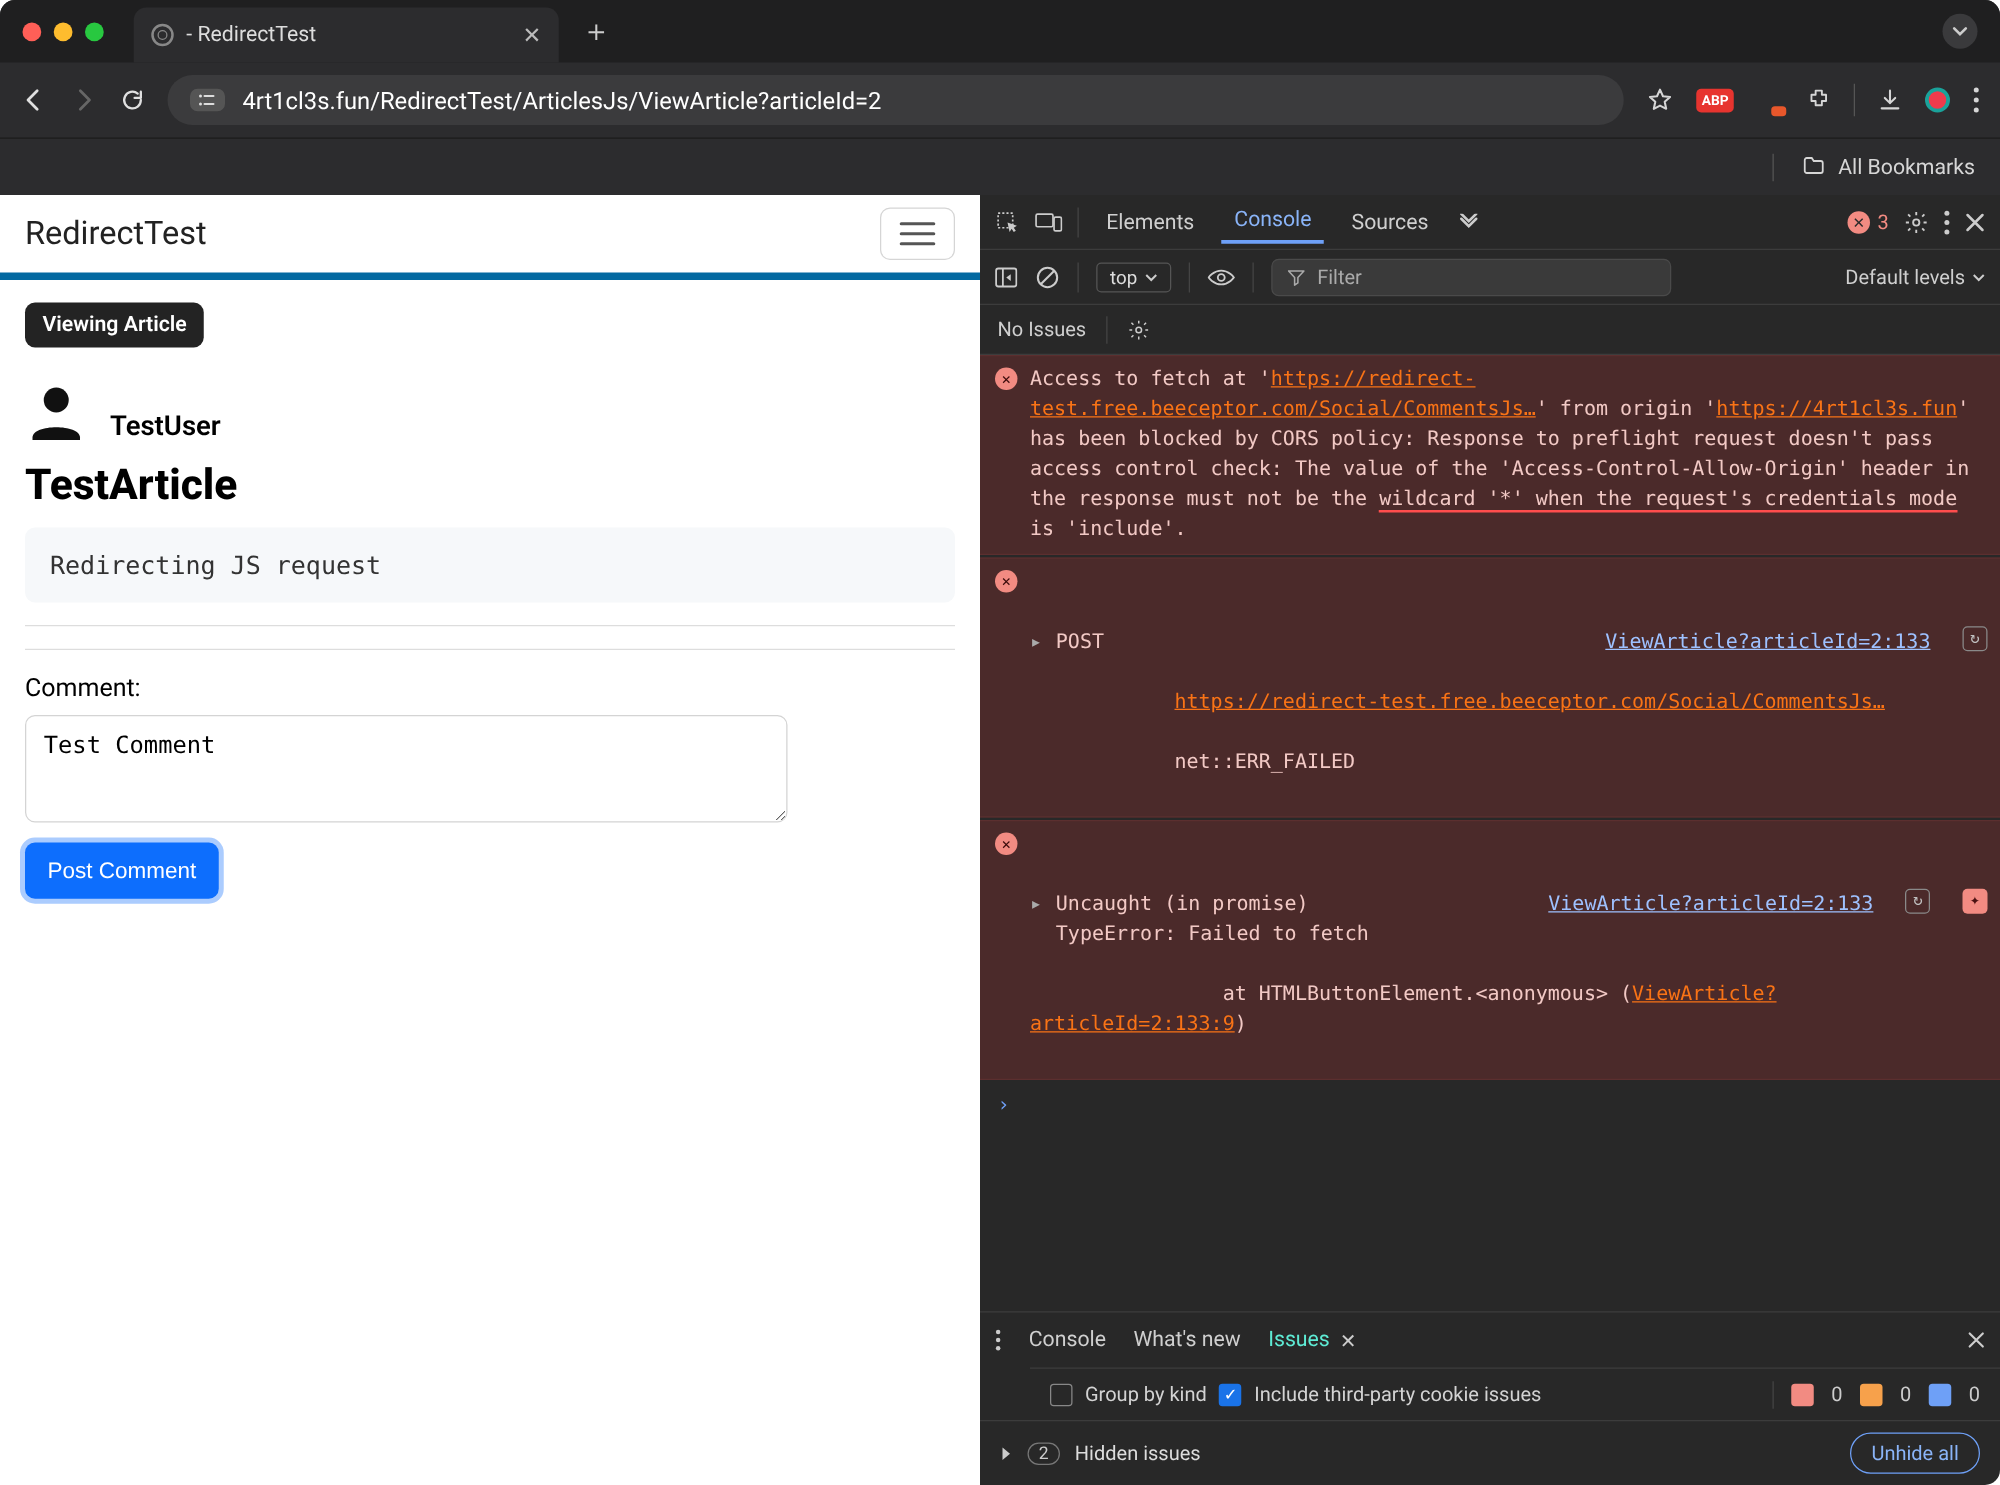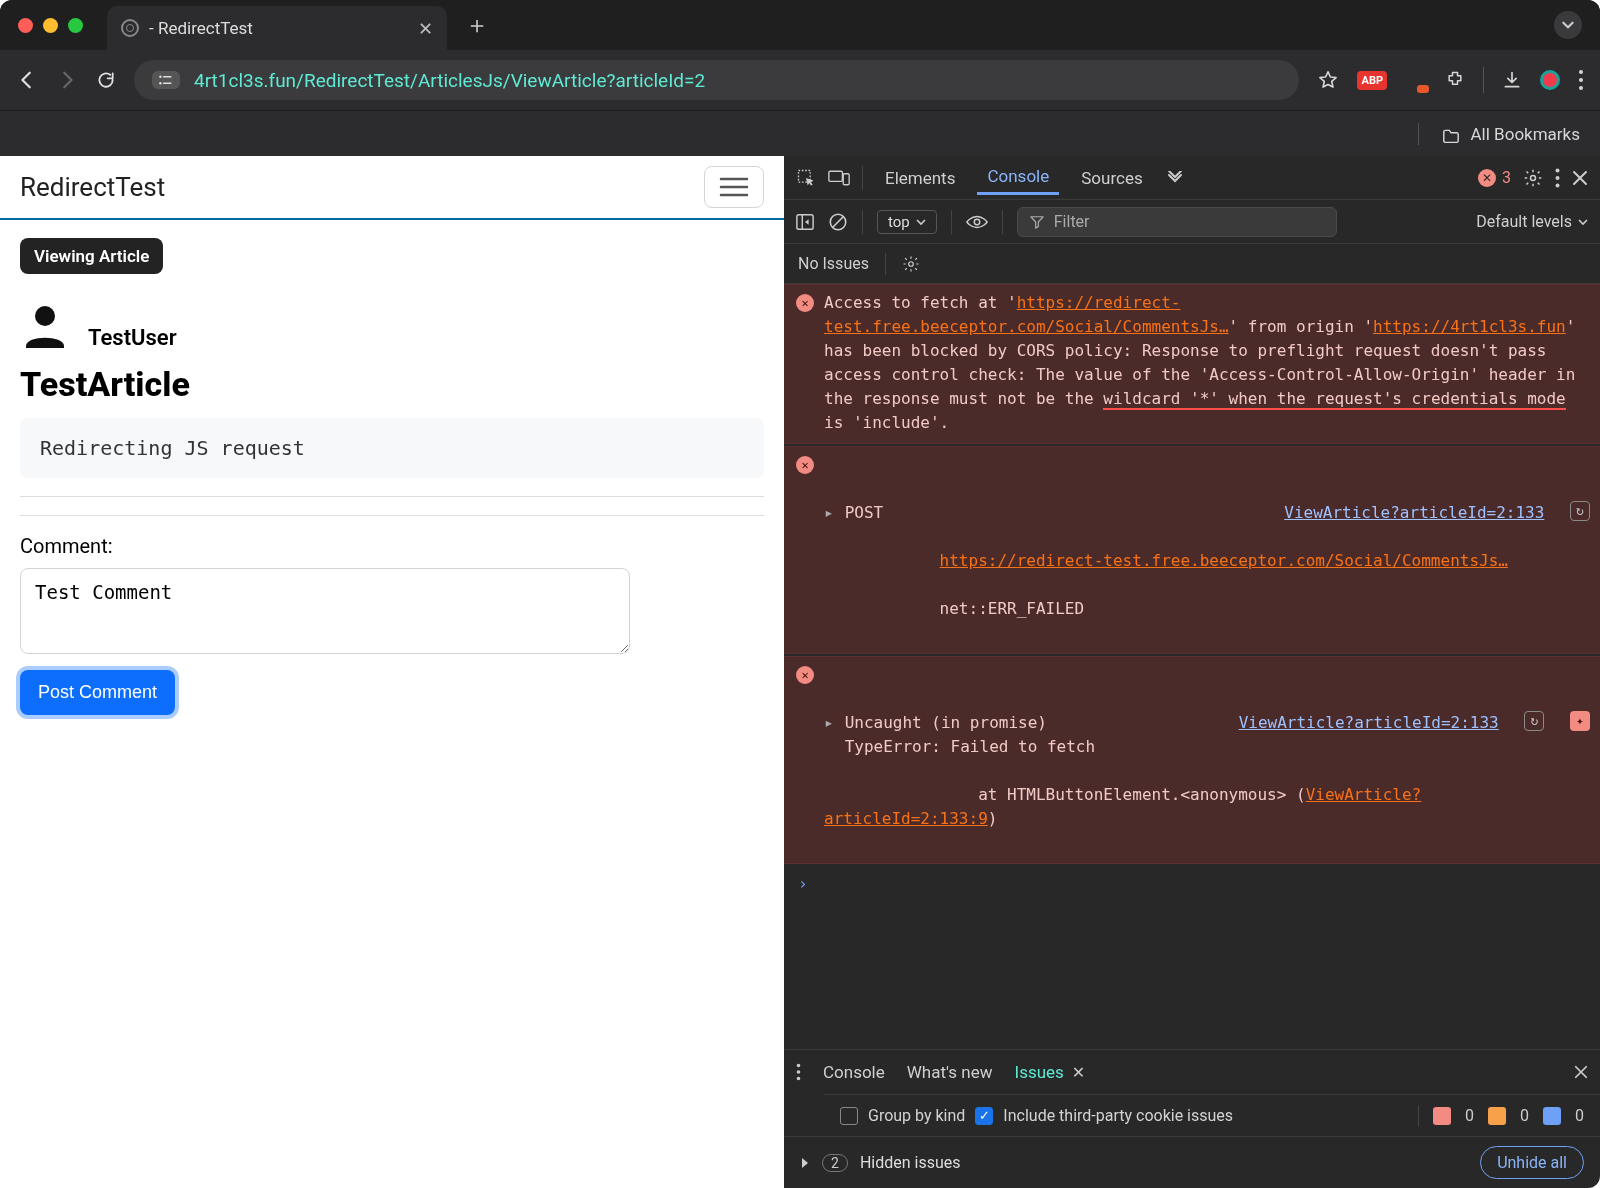--- a/index.html
+++ b/index.html
@@ -27,38 +27,38 @@
   .tab .tab-close{color:#bbb;font-size:18px;cursor:pointer;}
   .new-tab{color:#ccc;font-size:24px;margin-left:12px;cursor:pointer;}
   .tab-spacer{flex:1;}
   .tab-dropdown{width:28px;height:28px;border-radius:50%;background:#3a3a3c;display:flex;align-items:center;justify-content:center;color:#ccc;margin-right:8px;}
   .toolbar {
     display:flex; align-items:center; height:60px; padding:0 16px; gap:18px;
   }
   .nav-arrow, .toolbar-icon { color:#bfbfbf; display:flex; align-items:center; justify-content:center; cursor:pointer;}
   .nav-arrow.disabled{color:#666;}
   .addr {
-    flex:1; background:#3b3b3d; border-radius:30px; height:40px; display:flex; align-items:center; padding:0 18px; gap:14px; color:#5eead4; font-size:19px;
+    flex:1; background:#3b3b3d; border-radius:30px; height:40px; display:flex; align-items:center; padding:0 18px; gap:14px; color:#ffffff; font-size:19px;
   }
   .addr .site-chip{background:#555;border-radius:6px;padding:2px 6px;font-size:15px;color:#ddd;display:flex;align-items:center;justify-content:center;}
   .toolbar-right{display:flex;align-items:center;gap:18px;}
   .ext-badge{background:#e7342f;color:#fff;font-weight:700;font-size:11px;border-radius:4px;padding:3px 4px;}
   .ext-icon{width:22px;height:22px;position:relative;}
   .ext-icon .cookie{width:22px;height:22px;border-radius:50%;background:linear-gradient(135deg,#f3c96b 40%,#d18b3a 60%);}
   .ext-icon .cookie-under{position:absolute;bottom:-2px;right:-2px;width:12px;height:8px;background:#e8572b;border-radius:3px;}
   .profile-dot{width:20px;height:20px;border-radius:50%;background:#ef3b4c;border:3px solid #1aa29a;}
   .bookmark-bar{height:46px;display:flex;align-items:center;justify-content:flex-end;padding:0 20px;background:#2c2c2e;color:#d6d6d6;border-top:1px solid #1b1b1b;}
   .bookmark-bar .sep{height:22px;width:1px;background:#555;margin:0 22px;}
-  .bookmark-folder{display:flex;align-items:flex-end;gap:10px;font-size:17px;}
+  .bookmark-folder{display:flex;align-items:flex-start;gap:10px;font-size:17px;}
   
   .content-split{flex:1; display:flex; min-height:0;}
   .page-pane{flex:0 0 49%; background:#fff; padding:0; overflow:auto;}
   .devtools{flex:1; background:#282828; color:#ddd; display:flex; flex-direction:column; min-height:0; font-size:16px;}
   
-  .navbar{display:flex;align-items:center;justify-content:space-between;padding:10px 20px;border-bottom:2px solid #0369a1;}
+  .navbar{display:flex;align-items:center;justify-content:space-between;padding:10px 20px;border-bottom:6px solid #0369a1;}
   .navbar .brand{font-size:26px;color:#222;}
   .hamburger{border:1px solid #d5d5d5;border-radius:8px;padding:8px 14px;cursor:pointer;}
   .hamburger svg{display:block;}
   .page-body{padding:18px 20px;}
   .viewing-badge{display:inline-block;background:#232323;color:#fff;border-radius:8px;padding:8px 14px;font-weight:600;font-size:17px;}
   .author-row{display:flex;align-items:flex-end;gap:18px;margin-top:26px;}
   .avatar{width:50px;height:50px;}
   .author-name{font-size:22px;font-weight:600;}
   .article-title{font-size:34px;font-weight:800;margin-top:14px;}
   .article-content{background:#f6f8fa;border-radius:8px;padding:18px 20px;margin-top:14px;font-family:"SFMono-Regular",Consolas,Menlo,monospace;font-size:20px;color:#333;}

